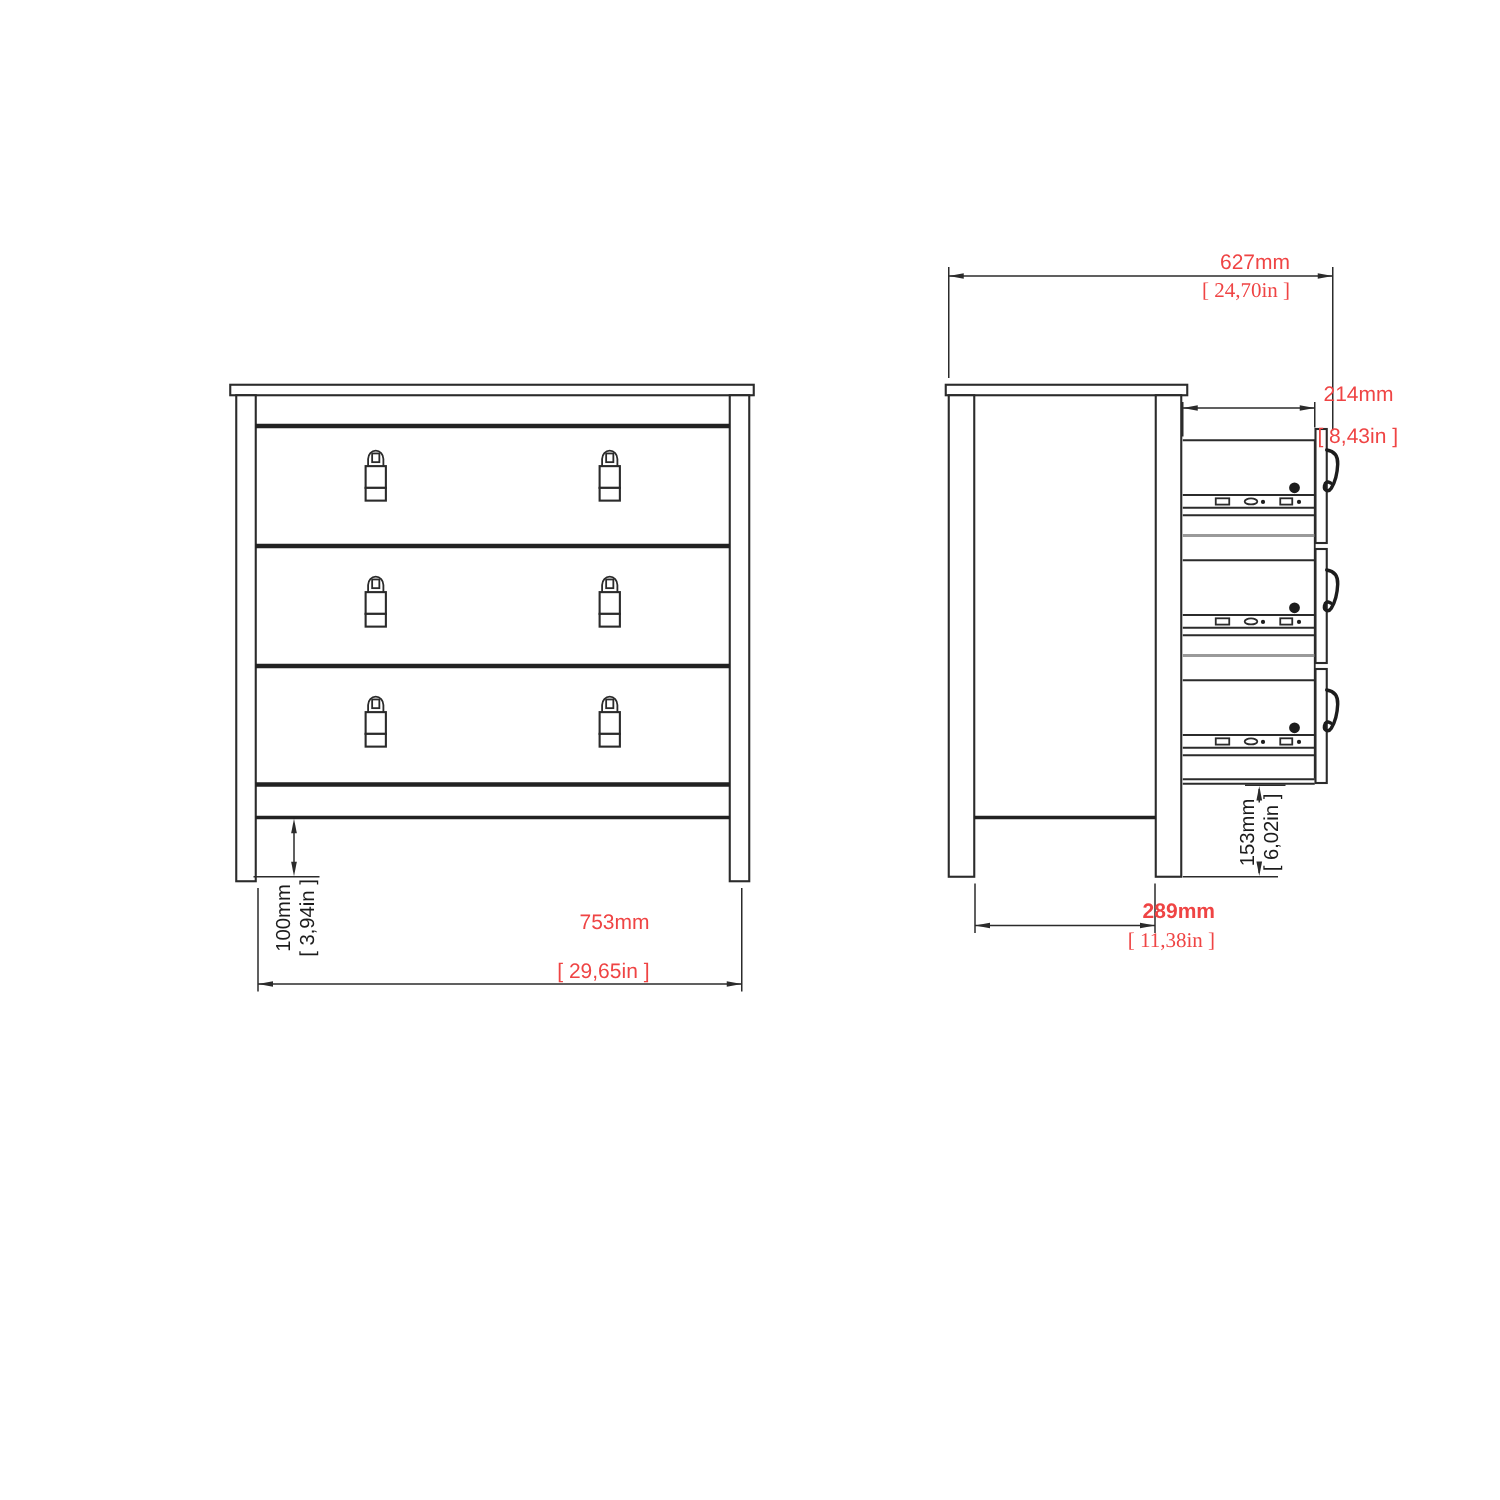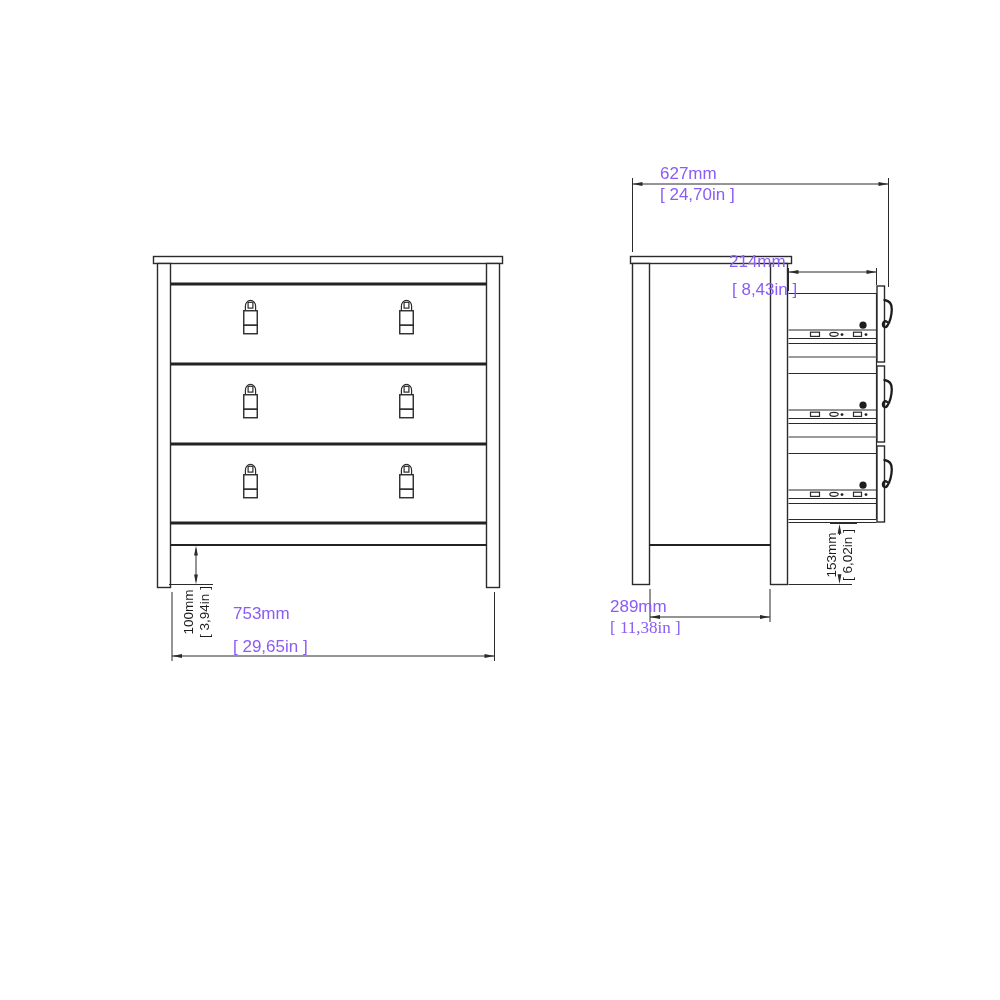--- a/index.html
+++ b/index.html
@@ -11,22 +11,22 @@
   svg .s{stroke:#2b2b2b;stroke-width:1.4;fill:#ffffff;}
   svg .ln{stroke:#2b2b2b;stroke-width:1.2;fill:none;}
   svg .thick{stroke:#222222;stroke-width:3;fill:none;}
   svg .mid{stroke:#222222;stroke-width:2.2;fill:none;}
   svg .dim{stroke:#2b2b2b;stroke-width:1;fill:none;}
   svg .arr{fill:#2b2b2b;stroke:none;}
   svg .gray{stroke:#9a9a9a;stroke-width:2;fill:none;}
   svg .blk{fill:#1d1d1d;stroke:none;}
   svg .hook{stroke:#1d1d1d;stroke-width:2.3;fill:none;stroke-linecap:round;}
   .dimlbl{
-    position:absolute;font-size:17px;line-height:16px;color:#8b5cf6;
-    text-align:left;white-space:nowrap;
+    position:absolute;font-size:14px;line-height:16px;color:#ef4444;
+    text-align:right;white-space:nowrap;
   }
   .vlbl{
     position:absolute;display:flex;flex-direction:column;align-items:center;
     transform:rotate(-90deg);font-size:13.5px;line-height:16px;color:#1c1c1c;
     white-space:nowrap;width:56px;height:32px;justify-content:center;
   }
 </style>
 </head>
 <body>
 
@@ -159,26 +159,26 @@
 
   <div class="dimlbl" style="left:233px;top:606px;width:200px;">753mm</div>
   <div class="dimlbl" style="left:233px;top:639px;width:200px;">[ 29,65in ]</div>
 
   <div class="vlbl" style="left:169px;top:596px;">
     <div>100mm</div>
     <div>[ 3,94in ]</div>
   </div>
 
   <div class="dimlbl" style="left:660px;top:166px;width:200px;">627mm</div>
-  <div class="dimlbl" style="left:660px;top:187px;width:200px;">[ 24,70in ]</div>
+  <div class="dimlbl" style="left:660px;top:187px;width:200px;font-family:Liberation Serif, serif;">[ 24,70in ]</div>
 
   <div class="dimlbl" style="left:729px;top:254px;width:200px;">214mm</div>
   <div class="dimlbl" style="left:732px;top:282px;width:200px;">[ 8,43in ]</div>
 
-  <div class="dimlbl" style="left:610px;top:599px;width:200px;">289mm</div>
+  <div class="dimlbl" style="left:610px;top:599px;width:200px;font-weight:bold;">289mm</div>
   <div class="dimlbl" style="left:610px;top:620px;width:200px;font-family:Liberation Serif, serif;">[ 11,38in ]</div>
 
   <div class="vlbl" style="left:812px;top:539px;">
     <div>153mm</div>
     <div>[ 6,02in ]</div>
   </div>
 
 </div>
 
 </body></html>

